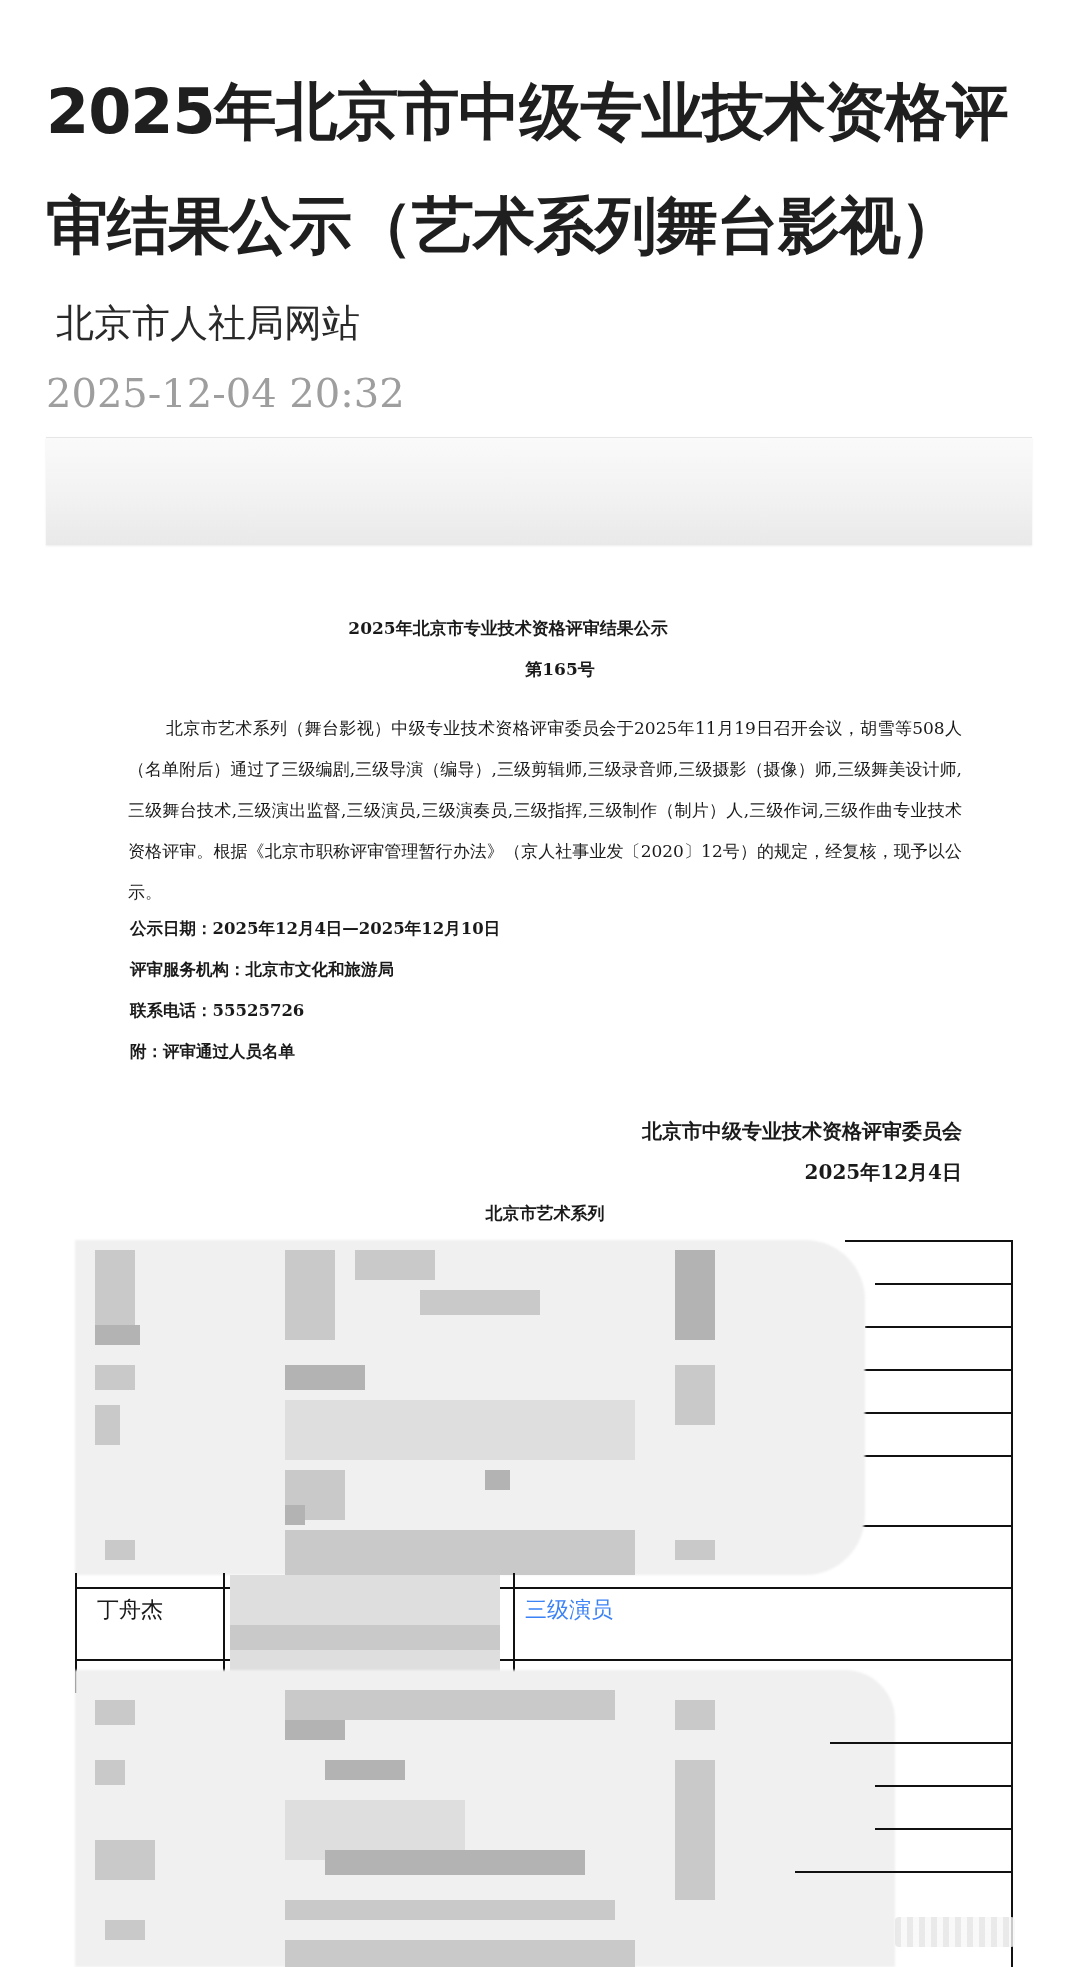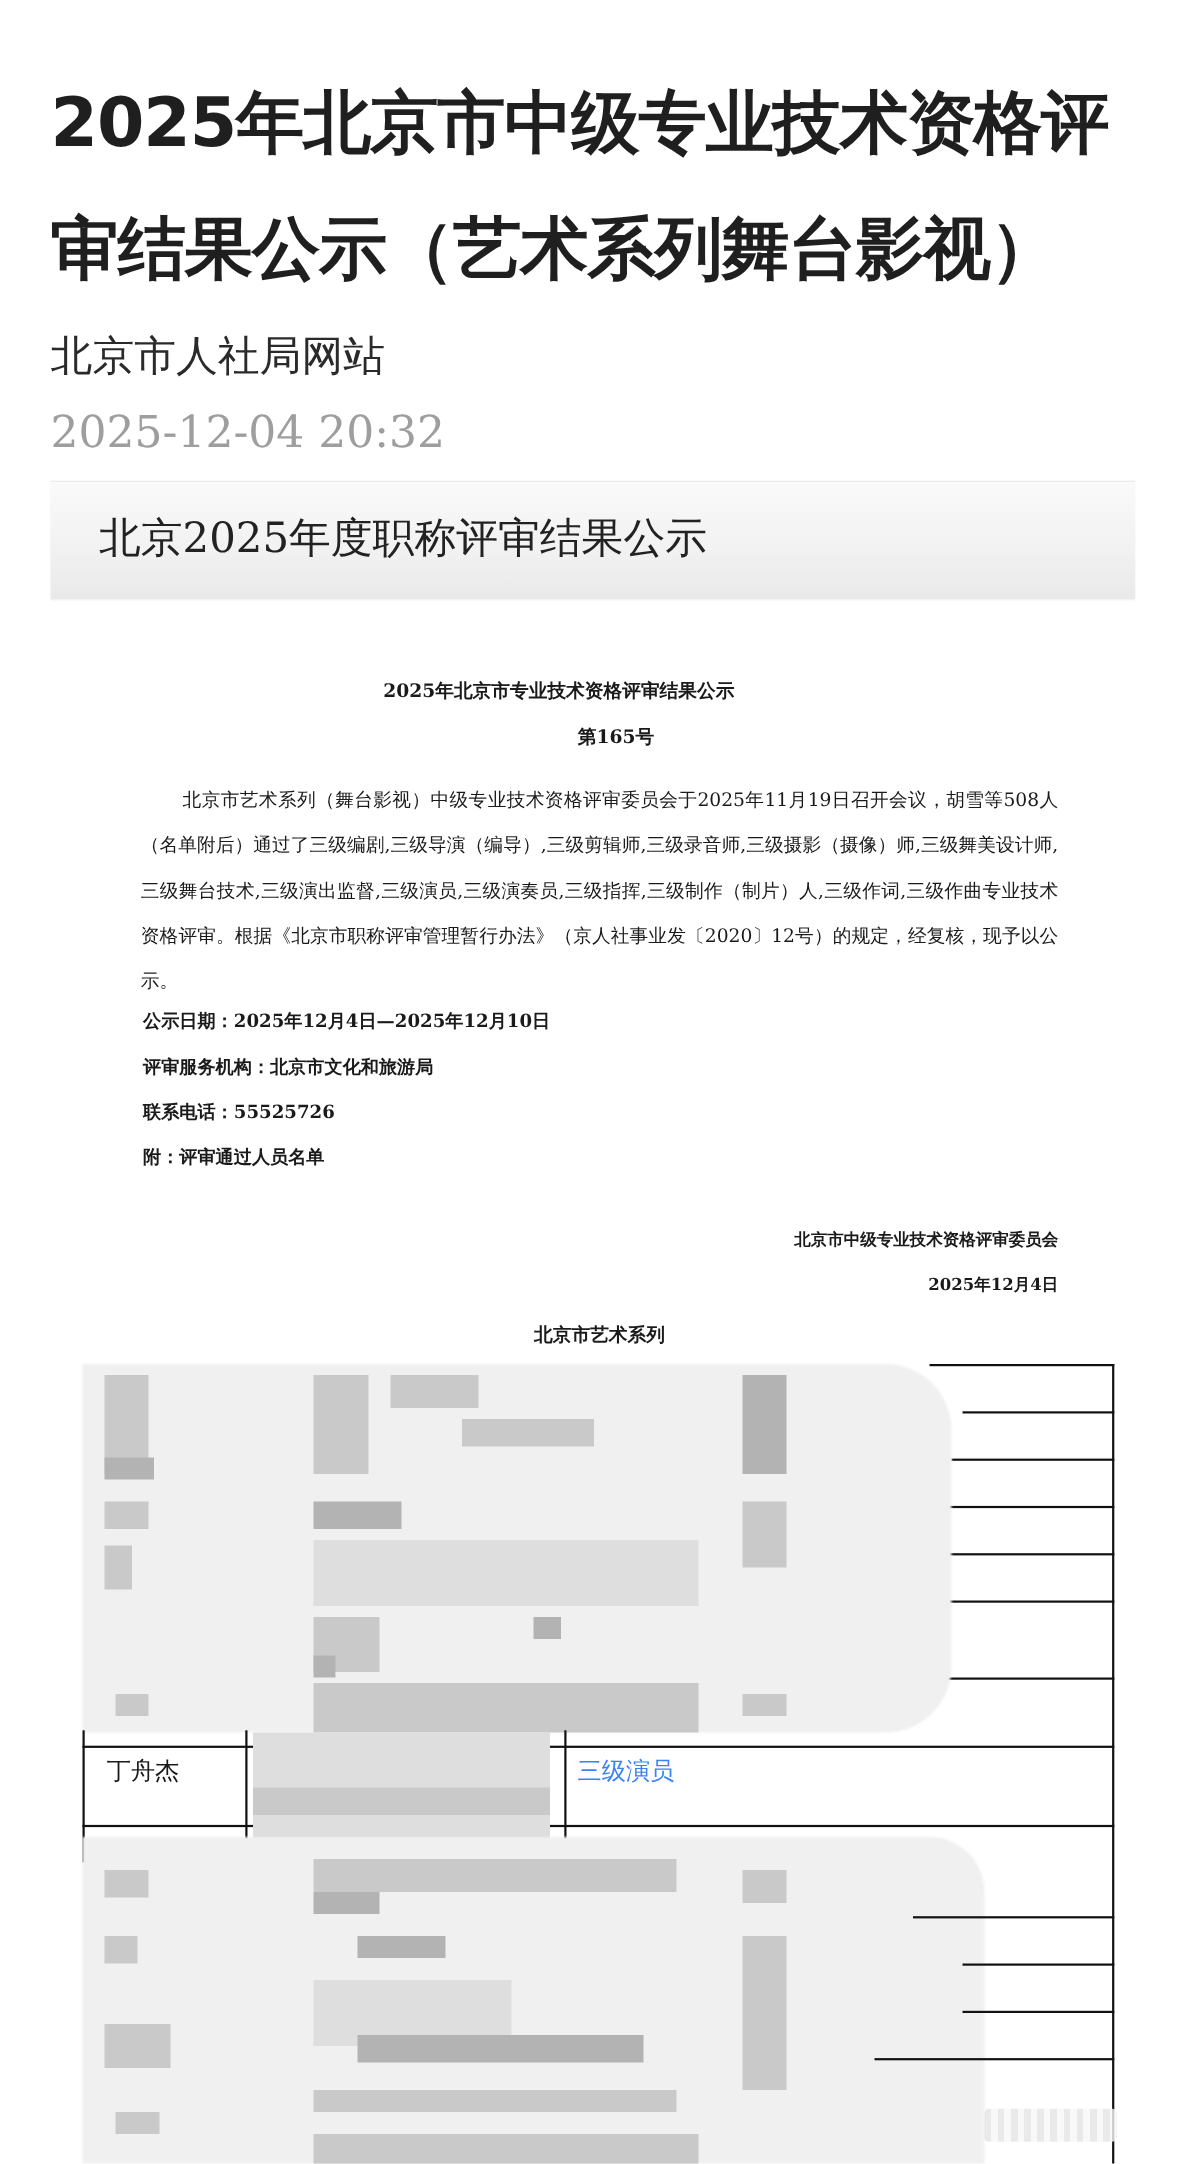--- a/index.html
+++ b/index.html
@@ -5,21 +5,21 @@
   * { box-sizing: border-box; margin: 0; padding: 0; }
   html, body { width: 1080px; height: 1967px; background: #ffffff; overflow: hidden; }
   body { position: relative; font-family: "DejaVu Sans", sans-serif; color: #222; }
 
   .title {
     position: absolute; left: 46px; top: 55px; width: 1000px;
     font-family: "DejaVu Sans", sans-serif; font-weight: bold;
     font-size: 62px; line-height: 114px; color: #1f1f1f; letter-spacing: -1px;
   }
   .source {
-    position: absolute; left: 46px; top: 298px;
+    position: absolute; left: 56px; top: 298px;
     font-size: 38px; color: #2a2a2a; font-family: "DejaVu Sans", sans-serif;
   }
   .timestamp {
     position: absolute; left: 46px; top: 370px;
     font-family: "DejaVu Serif", serif; font-size: 40px; color: #9e9e9e;
   }
   .banner {
     position: absolute; left: 46px; top: 437px; width: 986px; height: 108px;
     background: linear-gradient(180deg, #fafafa 0%, #f1f1f1 60%, #e9e9e9 100%);
     border-top: 1px solid #e6e6e6;
@@ -44,21 +44,21 @@
   .doc-number {
     position: absolute; left: 0; width: 1080px; top: 658px; text-align: center;
     font-size: 17px; font-weight: bold; padding-left: 40px;
   }
   .doc-body {
     position: absolute; left: 128px; top: 708px; width: 834px;
     font-size: 17px; line-height: 41px; text-indent: 38px; text-align: justify;
   }
   .doc-meta { position: absolute; left: 130px; font-size: 16.5px; font-weight: bold; }
   .signature {
-    position: absolute; right: 118px; font-size: 15px; font-weight: bold; text-align: left;
+    position: absolute; right: 118px; font-size: 20px; font-weight: bold; text-align: left;
   }
   .list-title {
     position: absolute; left: 0; width: 1080px; top: 1202px; text-align: center;
     font-size: 17px; font-weight: bold; padding-left: 10px;
   }
 
   .table-area { position: absolute; left: 75px; top: 1230px; width: 940px; height: 737px; }
   .tline { position: absolute; background: #111; }
   .blur-block {
     position: absolute; background: #f0f0f0; filter: blur(1px);
@@ -81,21 +81,20 @@
   }
 </style>
 </head>
 <body>
 
 <h1 class="title">2025年北京市中级专业技术资格评审结果公示（艺术系列舞台影视）</h1>
 <div class="source">北京市人社局网站</div>
 <div class="timestamp">2025-12-04 20:32</div>
 
 <div class="banner">
-  <div class="banner-text">北京2025年度职称评审结果公示</div>
 </div>
 
 <div class="doc">
   <div class="doc-title">2025年北京市专业技术资格评审结果公示</div>
   <div class="doc-number">第165号</div>
   <p class="doc-body">北京市艺术系列（舞台影视）中级专业技术资格评审委员会于2025年11月19日召开会议，胡雪等508人（名单附后）通过了三级编剧,三级导演（编导）,三级剪辑师,三级录音师,三级摄影（摄像）师,三级舞美设计师,三级舞台技术,三级演出监督,三级演员,三级演奏员,三级指挥,三级制作（制片）人,三级作词,三级作曲专业技术资格评审。根据《北京市职称评审管理暂行办法》（京人社事业发〔2020〕12号）的规定，经复核，现予以公示。</p>
 
   <div class="doc-meta" style="top:918px;">公示日期：2025年12月4日—2025年12月10日</div>
   <div class="doc-meta" style="top:959px;">评审服务机构：北京市文化和旅游局</div>
   <div class="doc-meta" style="top:1000px;">联系电话：55525726</div>

